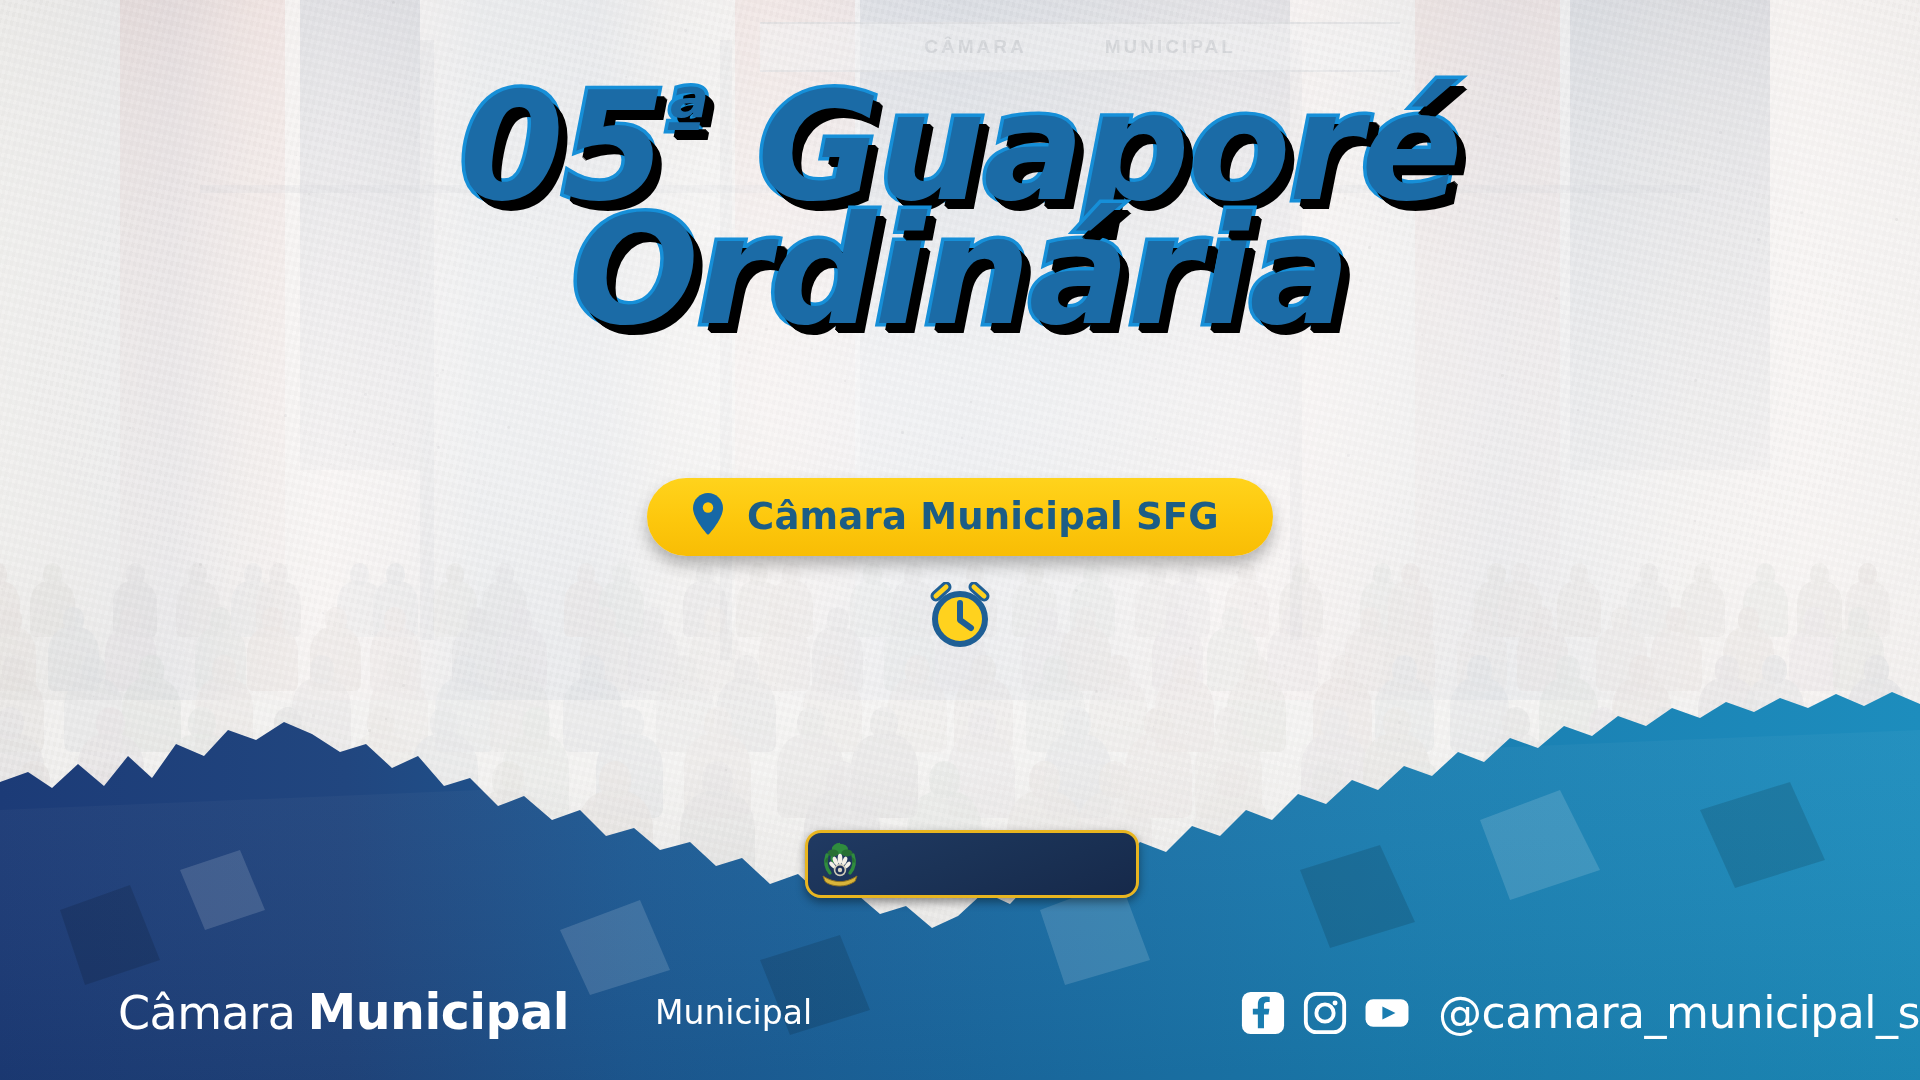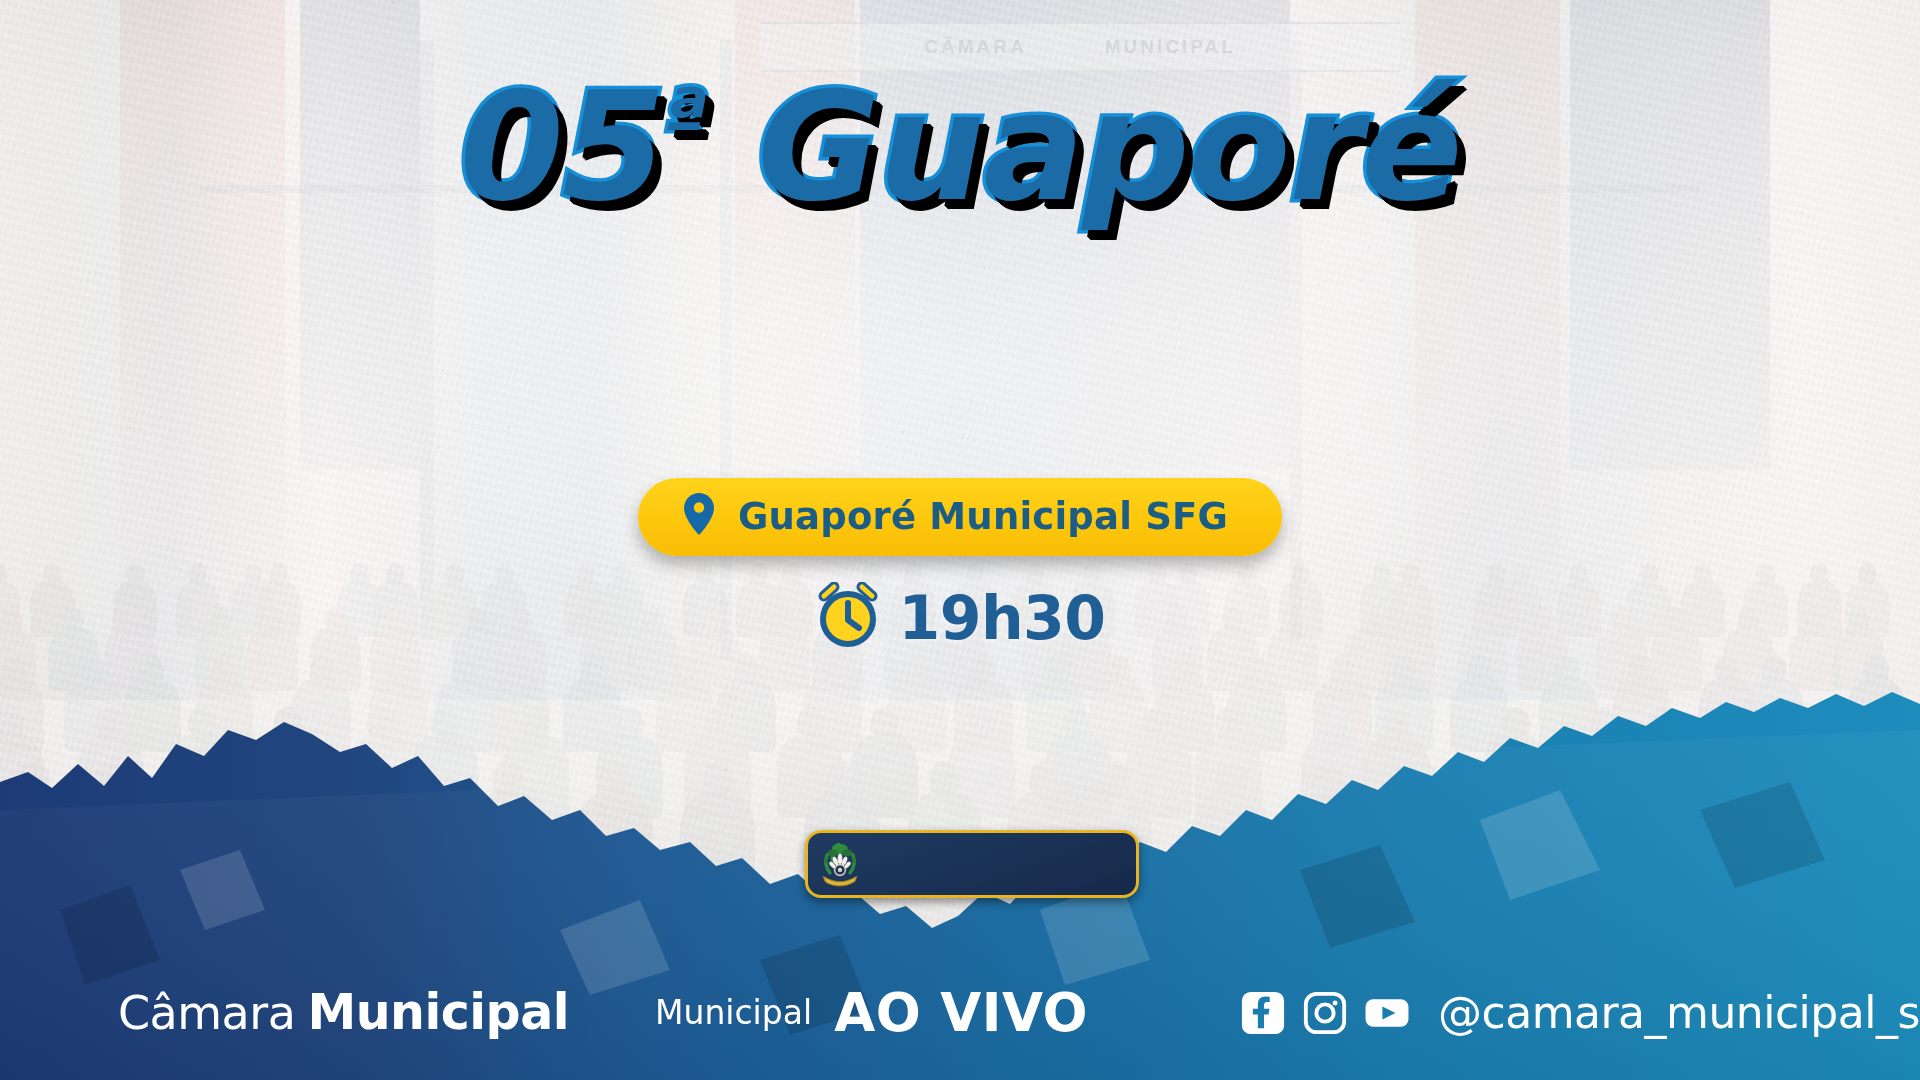--- a/index.html
+++ b/index.html
@@ -726,49 +726,49 @@
         <div class="bg-speck" style="left:927px;top:444px;width:0.8px;height:0.8px;opacity:0.12"></div>
         <div class="bg-speck" style="left:1620px;top:870px;width:2.8px;height:2.8px;opacity:0.24"></div>
         <div class="bg-speck" style="left:625px;top:76px;width:2.1px;height:2.1px;opacity:0.28"></div>
         <div class="bg-speck" style="left:1694px;top:520px;width:2.4px;height:2.4px;opacity:0.26"></div>
         <div class="bg-speck" style="left:1674px;top:624px;width:1.7px;height:1.7px;opacity:0.20"></div>
       </div>
   </div>
 
   <div class="headline">
     <span class="line1"><span>05</span><span class="ordsup">ª</span><span> </span><span>Guaporé</span></span>
+    <span class="line2">Ordinária</span>
   </div>
 
   <div class="loc-wrap">
     <div class="loc-pill">
       <span>
         <svg width="34" height="44" viewBox="0 0 34 44">
           <path d="M17 1C8.7 1 2 7.7 2 16c0 10.5 13 25 14.2 26.3.4.4 1.2.4 1.6 0C19 41 32 26.5 32 16 32 7.7 25.3 1 17 1z" fill="#1668a6"></path>
           <circle cx="17" cy="15.5" r="5.2" fill="#fdc70c"></circle>
         </svg>
       </span>
-      <span class="loc-text">Guaporé Municipal SFG</span>
+      <span class="loc-text">Câmara Municipal SFG</span>
     </div>
   </div>
 
   <div class="dt-row">
 
 
     <div class="dt-item">
       <span>
         <svg width="68" height="68" viewBox="0 0 68 68">
           <path d="M10 14 L20 5" stroke="#1f5f95" stroke-width="11" stroke-linecap="round"></path>
           <path d="M58 14 L48 5" stroke="#1f5f95" stroke-width="11" stroke-linecap="round"></path>
           <path d="M10 14 L20 5" stroke="#ffd21e" stroke-width="5" stroke-linecap="round"></path>
           <path d="M58 14 L48 5" stroke="#ffd21e" stroke-width="5" stroke-linecap="round"></path>
           <circle cx="34" cy="37" r="25" fill="#ffd21e" stroke="#1f5f95" stroke-width="6"></circle>
           <path d="M34 21v17l11 8" stroke="#1f5f95" stroke-width="6" fill="none" stroke-linecap="round" stroke-linejoin="round"></path>
         </svg>
       </span>
-      <span class="dt-text">19h30</span>
     </div>
   </div>
 
   <div class="wave">
     <svg viewBox="0 0 1920 420" preserveAspectRatio="none">
       <defs>
         <linearGradient id="wg" x1="0" y1="0" x2="1" y2="0">
           <stop offset="0" stop-color="#1c3b77"></stop>
           <stop offset="0.18" stop-color="#21467f"></stop>
           <stop offset="0.33" stop-color="#1d5a94"></stop>
@@ -838,21 +838,20 @@
 
   <div class="footer">
 
     <div class="f-camara">
       <span class="thin">Câmara</span>
       <span class="fat">Municipal</span>
     </div>
 
     <div class="f-live">
       <span class="small">Municipal</span>
-      <span class="big">AO VIVO</span>
     </div>
 
     <div class="f-social">
       <span>
         <svg class="sic" viewBox="0 0 48 48">
           <rect x="2" y="2" width="44" height="44" rx="9" fill="#ffffff"></rect>
           <path d="M29.8 25.6l.9-6h-5.7v-3.9c0-1.65.8-3.25 3.4-3.25h2.6V7.3s-2.36-.4-4.6-.4c-4.7 0-7.77 2.85-7.77 8v4.7H13.4v6h5.23V40h6.4V25.6z" fill="#ffffff" stroke="none" transform="translate(0,0)"></path>
           <path d="M29.8 25.6l.9-6h-5.7v-3.9c0-1.65.8-3.25 3.4-3.25h2.6V7.3s-2.36-.4-4.6-.4c-4.7 0-7.77 2.85-7.77 8v4.7H13.4v6h5.23V40h6.4V25.6z" fill="#1a7db0"></path>
           <path d="M29.8 25.6l.9-6h-5.7v-3.9c0-1.65.8-3.25 3.4-3.25h2.6V7.3s-2.36-.4-4.6-.4c-4.7 0-7.77 2.85-7.77 8v4.7H13.4v6h5.23V40h6.4V25.6z" fill="none"></path>
         </svg>

